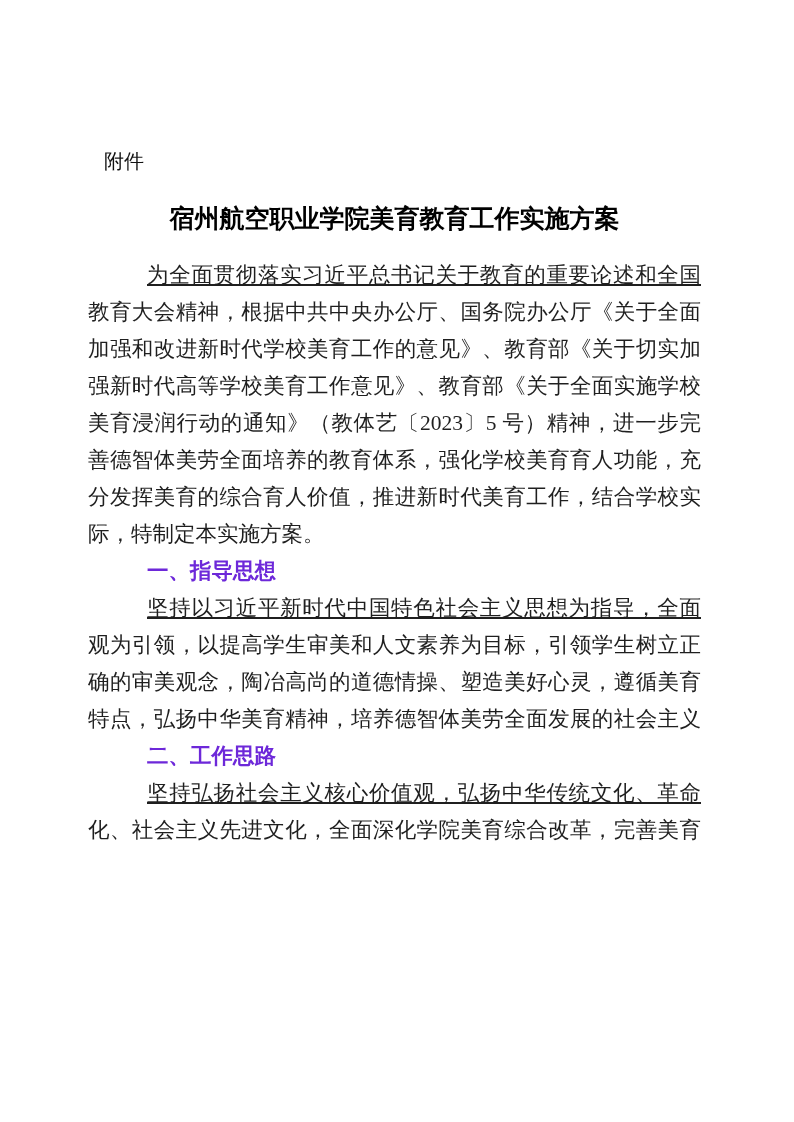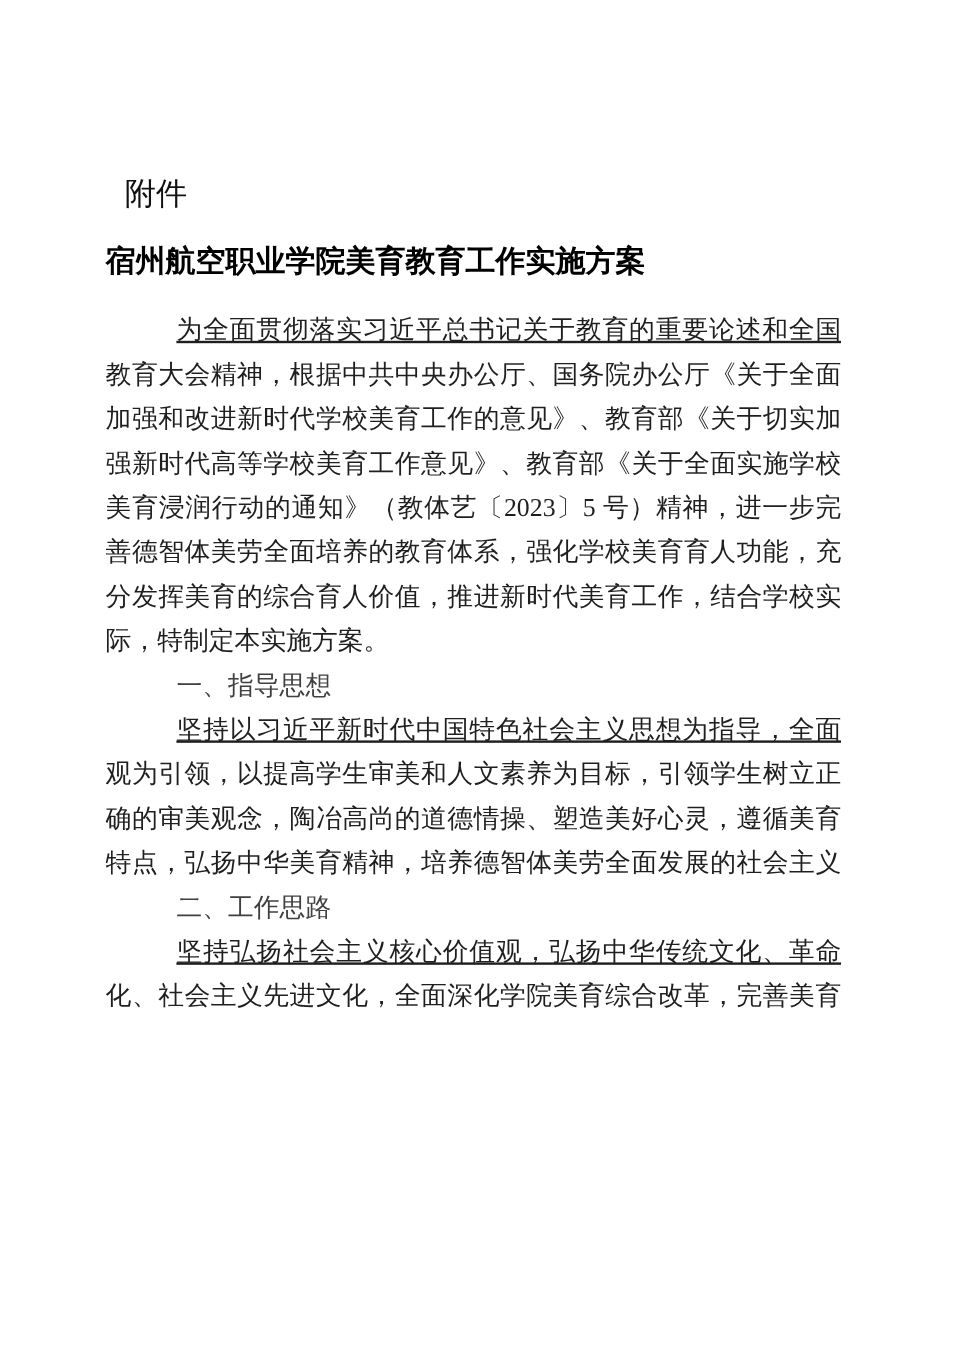--- a/index.html
+++ b/index.html
@@ -14,30 +14,30 @@
     background: #ffffff;
     overflow: hidden;
     font-family: "Liberation Serif", "DejaVu Serif", serif;
     color: #1a1a1a;
   }
   .attachment {
     position: absolute;
     left: 104px;
     top: 146px;
     font-family: "Liberation Sans", "DejaVu Sans", sans-serif;
-    font-size: 26px;
+    font-size: 20px;
     line-height: 30px;
     color: #111111;
   }
   .title {
     position: absolute;
     left: 88px;
     top: 200px;
     width: 613px;
-    text-align: left;
+    text-align: center;
     font-size: 25px;
     font-weight: bold;
     line-height: 38px;
     color: #000000;
     font-family: "Liberation Serif", "DejaVu Serif", serif;
   }
   .doc-body {
     position: absolute;
     left: 88px;
     top: 257px;
@@ -53,24 +53,24 @@
     text-align-last: justify;
   }
   .line.first {
     text-indent: 59px;
     text-decoration: underline;
   }
   .line.last {
     text-align-last: left;
   }
   .line.heading {
-    font-weight: normal;
+    font-weight: bold;
     text-align-last: left;
     text-indent: 59px;
-    color: #404040;
+    color: #6d28d9;
   }
 </style>
 </head>
 <body>
 
 <div class="page">
   <div class="attachment">附件</div>
   <div class="title">宿州航空职业学院美育教育工作实施方案</div>
   <div class="doc-body">
       <div class="line first">为全面贯彻落实习近平总书记关于教育的重要论述和全国</div>

